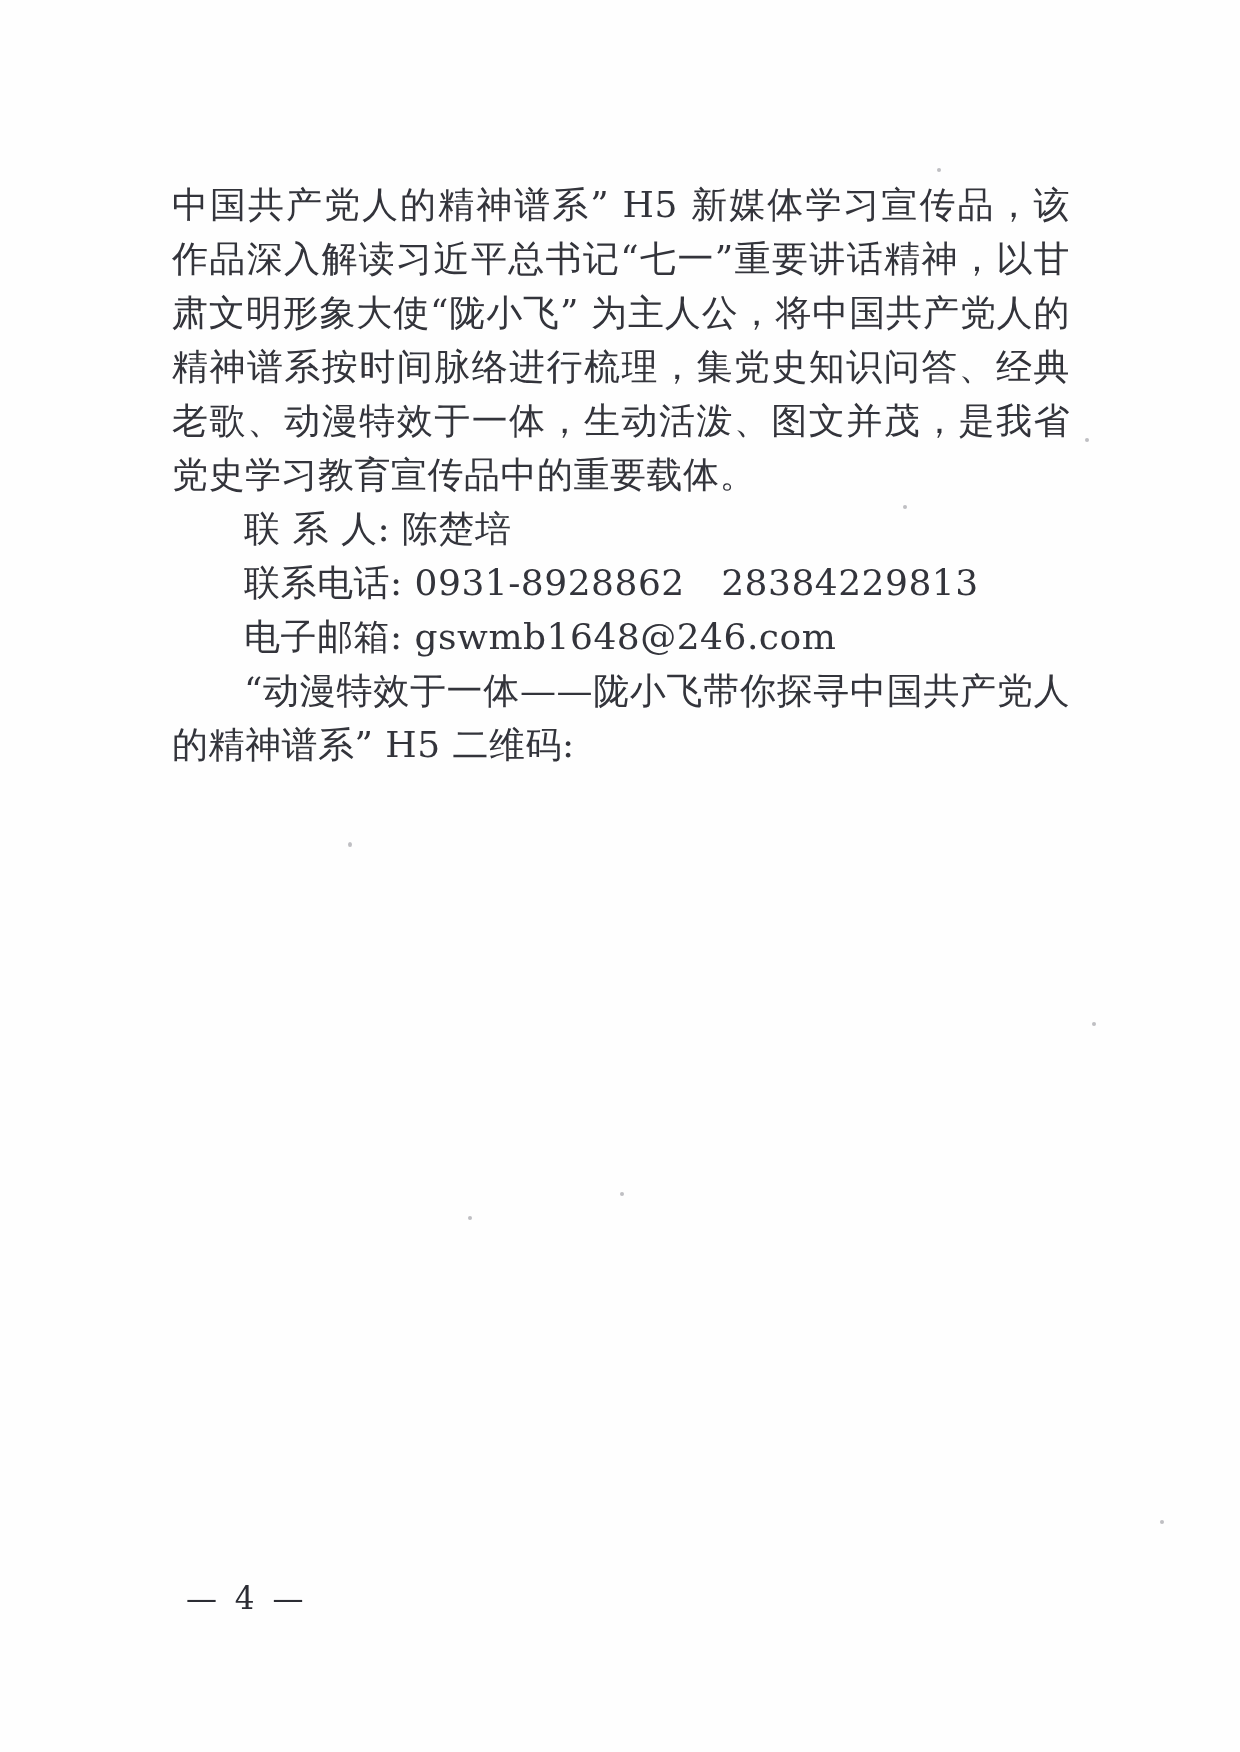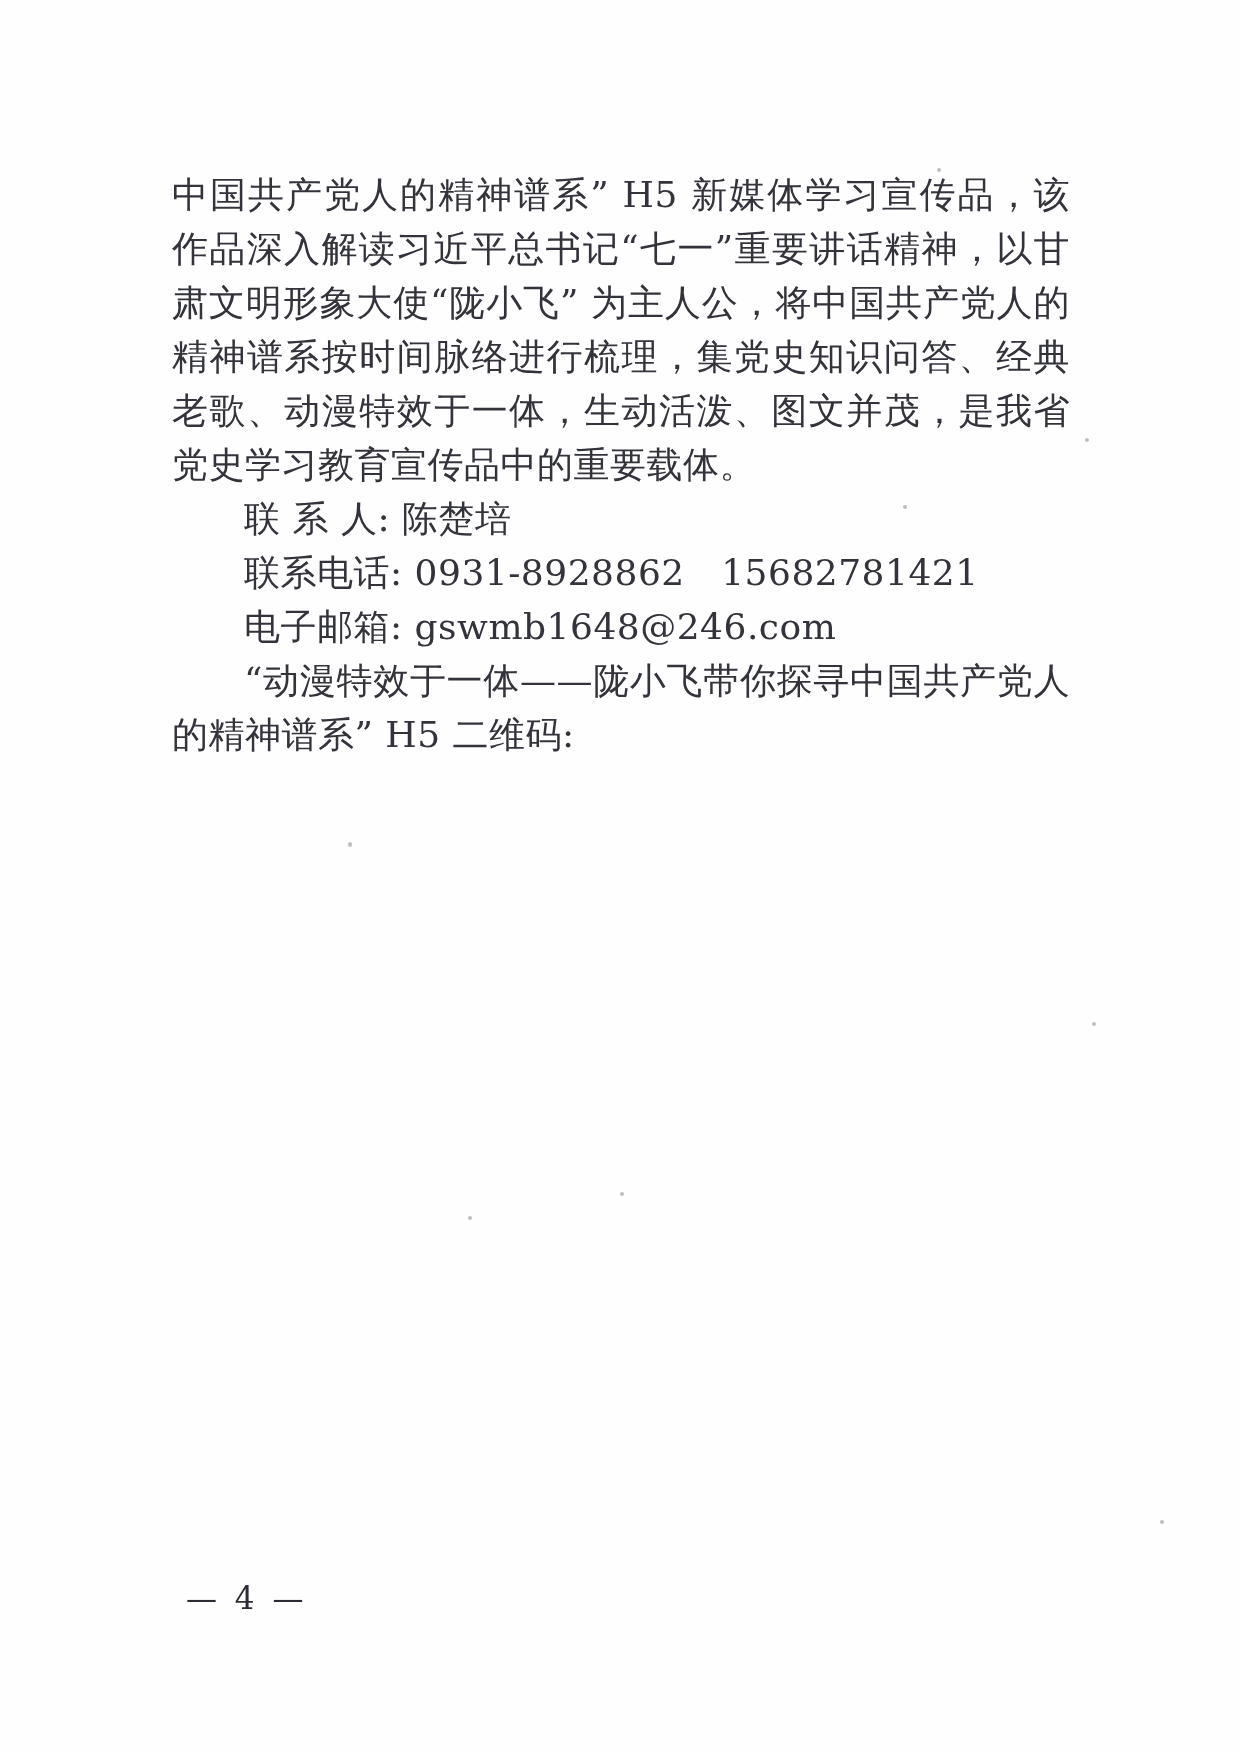--- a/index.html
+++ b/index.html
@@ -16,21 +16,21 @@
     color: #33343b;
   }
   .page {
     position: absolute;
     inset: 0;
     background: #fefefe;
   }
   .doc-body {
     position: absolute;
     left: 172px;
-    top: 168px;
+    top: 178px;
     width: 898px;
   }
   .para {
     margin: 0;
     font-size: 36px;
     line-height: 54px;
     text-align: justify;
     text-align-last: left;
     letter-spacing: 0.5px;
     word-break: break-all;
@@ -70,21 +70,21 @@
 
 <div class="page">
 
   <div class="doc-body">
     <p class="para">中国共产党人的精神谱系” H5 新媒体学习宣传品，该作品深入解读习近平总书记“七一”重要讲话精神，以甘肃文明形象大使“陇小飞” 为主人公，将中国共产党人的精神谱系按时间脉络进行梳理，集党史知识问答、经典老歌、动漫特效于一体，生动活泼、图文并茂，是我省党史学习教育宣传品中的重要载体。</p>
 
 
 
     <p class="para indent contact">联 系 人: 陈楚培</p>
 
-    <p class="para indent contact">联系电话: 0931-8928862　15682781421</p>
+    <p class="para indent contact">联系电话: 0931-8928862　28384229813</p>
 
     <p class="para indent contact">电子邮箱: gswmb1648@246.com</p>
 
     <p class="para indent">“动漫特效于一体——陇小飞带你探寻中国共产党人的精神谱系” H5 二维码:</p>
   </div>
 
   <div class="footer">
     <span>— 4 —</span>
   </div>
 

